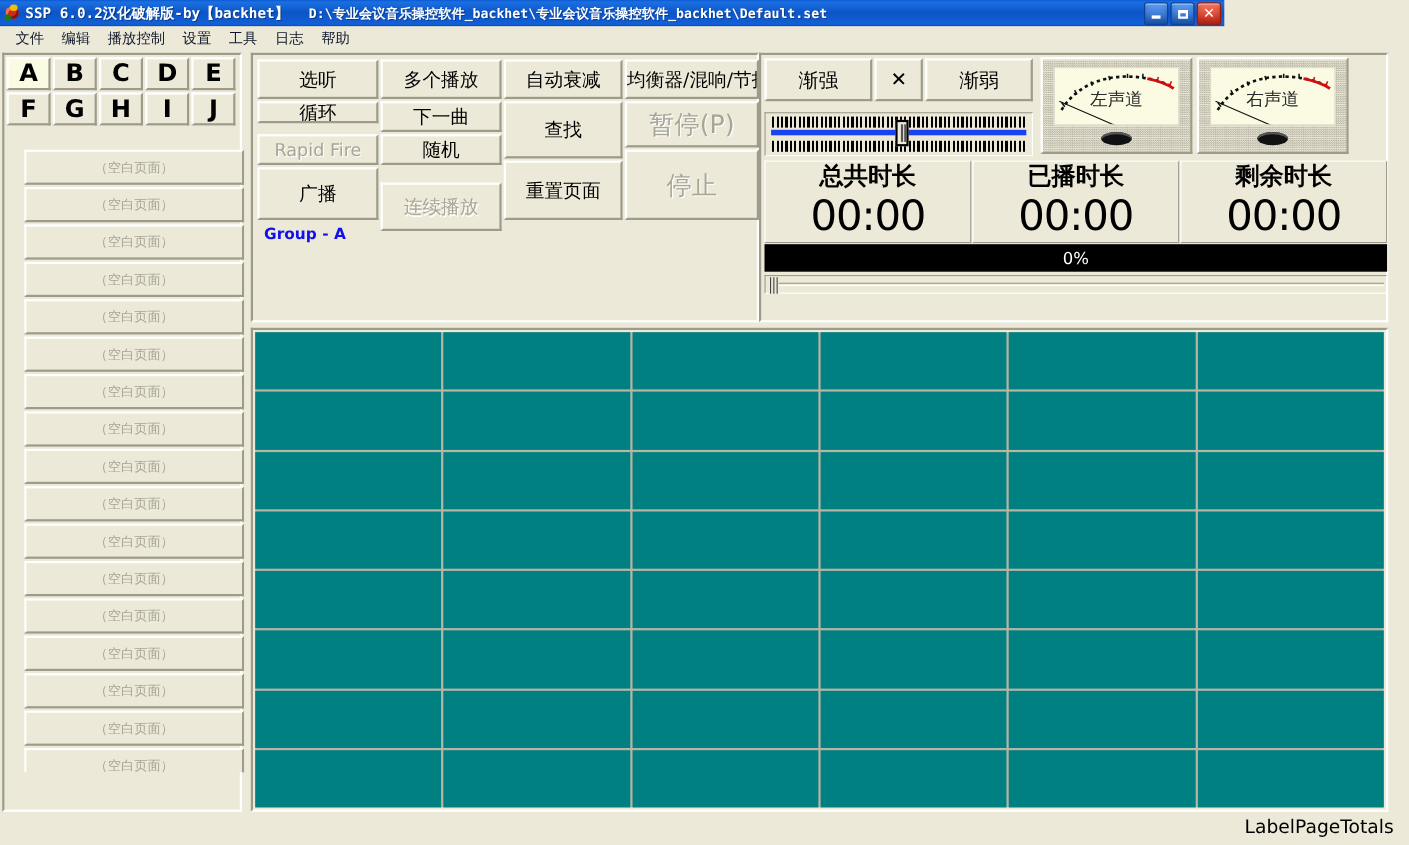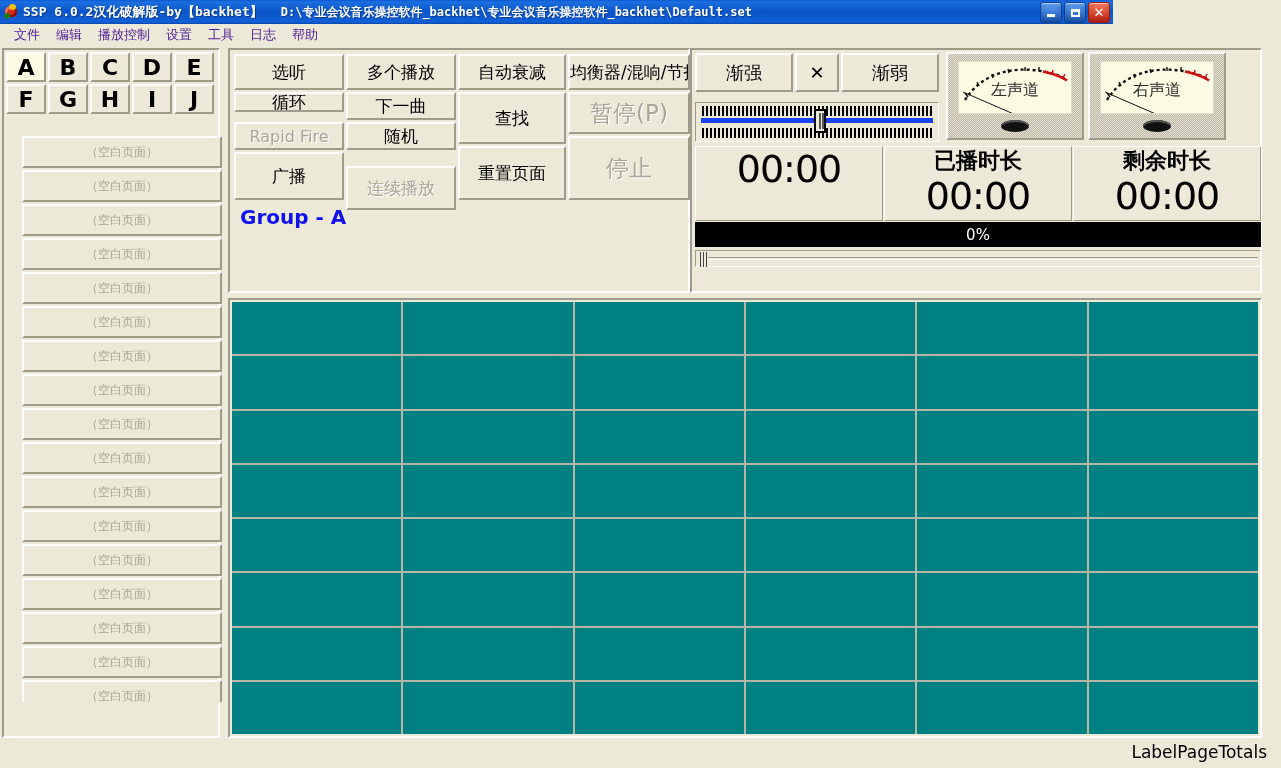--- a/index.html
+++ b/index.html
@@ -93,21 +93,21 @@
     left: 0; top: 24px;
     width: 1281px; height: 22px;
     background: #ece9d8;
     display: flex;
     align-items: center;
     padding-left: 6px;
     box-sizing: border-box;
   }
   .menuitem {
     font-size: 13px;
-    color: #4c1d95;
+    color: #0f172a;
     padding: 2px 8px;
     white-space: nowrap;
     font-family: "DejaVu Sans", sans-serif;
   }
   .sunken2 {
     border: 2px solid;
     border-color: #9e9b8a #ffffff #ffffff #9e9b8a;
     background: #ece9d8;
     box-sizing: border-box;
   }
@@ -192,21 +192,21 @@
     white-space: nowrap;
     overflow: hidden;
   }
   .tbtn.disabled { color: #a8a596; text-shadow: 1px 1px 0 #ffffff; }
   .tbtn.small { font-size: 16px; }
   .tbtn.big { font-size: 23px; }
   #grouplabel {
     position: absolute;
     left: 10px; top: 155px;
     font-family: "DejaVu Sans", sans-serif;
-    font-size: 20px;
+    font-size: 14px;
     font-weight: bold;
     color: #1010ee;
     white-space: nowrap;
   }
 
   
   #rightpanel {
     position: absolute;
     left: 690px; top: 48px;
     width: 572px; height: 245px;
@@ -582,20 +582,21 @@
           <line x1="104" y1="16" x2="106" y2="12"></line>
         </g>
         <line x1="4" y1="30" x2="57" y2="53" stroke="#111" stroke-width="1"></line>
       </svg>
     </div>
     <div class="vulabel">右声道</div>
     <div class="vuknob"></div>
   </div>
 
   <div class="timebox" style="left:3px; width:188px;">
+    <div class="timelabel">总共时长</div>
     <div class="timeval">00:00</div>
   </div>
   <div class="timebox" style="left:192px; width:188px;">
     <div class="timelabel">已播时长</div>
     <div class="timeval">00:00</div>
   </div>
   <div class="timebox" style="left:381px; width:188px;">
     <div class="timelabel">剩余时长</div>
     <div class="timeval">00:00</div>
   </div>

